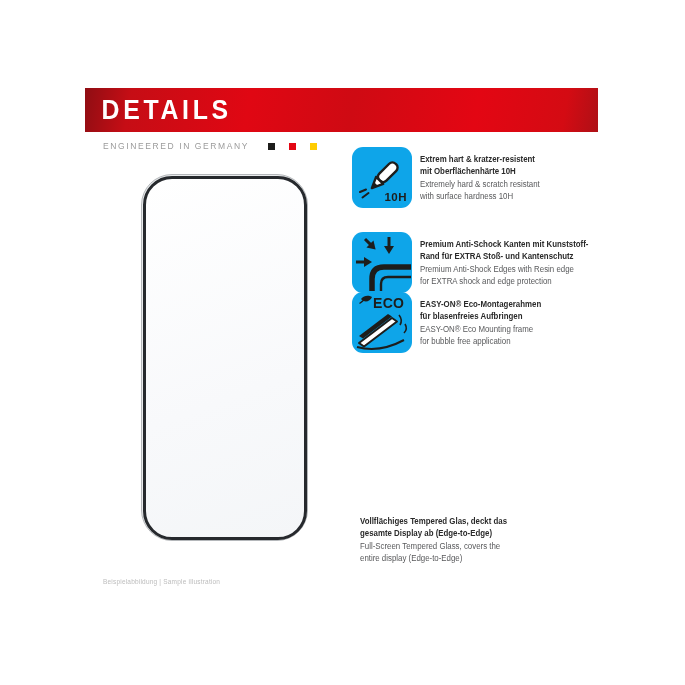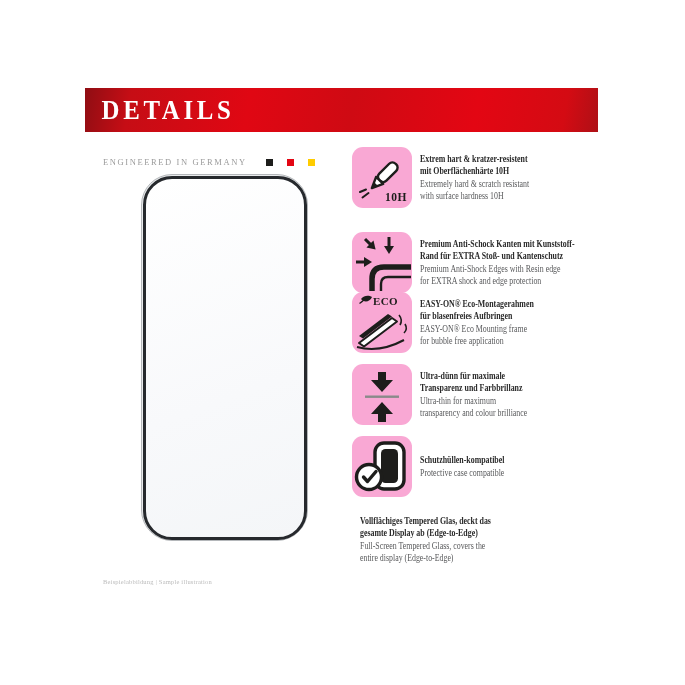--- a/index.html
+++ b/index.html
@@ -1,41 +1,41 @@
 <!DOCTYPE html>
 <html><head>
 <meta charset="utf-8">
 <style>
   html,body{margin:0;padding:0;background:#fff;}
   .canvas{position:relative;width:685px;height:685px;background:#ffffff;overflow:hidden;
-          font-family:Liberation Serif, serif;color:#1d1d1b;}
+          font-family:Liberation Sans, sans-serif;color:#1d1d1b;}
 
   
   .banner{position:absolute;left:85px;top:88px;width:513px;height:44px;
           background:linear-gradient(100deg,#8f0d13 0%,#c60d15 9%,#e00713 32%,#cf0a13 52%,#e30613 76%,#d40b13 93%,#ae1016 100%);
           display:flex;align-items:center;}
   .banner-title{color:#ffffff;font-weight:bold;font-size:27px;letter-spacing:4px;
                 padding-left:18px;transform:scaleX(0.92);transform-origin:left center;white-space:pre;}
-  .engineered{position:absolute;left:103px;top:141px;display:flex;align-items:center;gap:14px;margin-top:16px;}
+  .engineered{position:absolute;left:103px;top:141px;display:flex;align-items:center;gap:14px;}
   .engineered-label{font-size:8.5px;letter-spacing:1.6px;color:#9b9b9b;margin-right:5px;white-space:pre;}
   .sq{width:7px;height:7px;display:inline-block;}
 
   
   .phone{position:absolute;left:141px;top:174px;width:165px;height:365px;
          border:1.5px solid #b4b7ba;border-radius:31px;background:#e8eaec;}
   .glass{position:absolute;left:0.5px;top:0.5px;right:0.5px;bottom:0.5px;
          border:3px solid #26292d;border-radius:29px;
          background:linear-gradient(160deg,#ffffff 0%,#f8f9fb 60%,#f4f6f8 100%);}
 
   
   .feature{position:absolute;left:352px;display:flex;align-items:center;height:61px;}
-  .icon-box{position:relative;width:60px;height:61px;border-radius:11px;background:#f9a8d4;flex:0 0 60px;}
+  .icon-box{position:relative;width:60px;height:61px;border-radius:11px;background:#0ea5e9;flex:0 0 60px;}
   .icon-box svg{position:absolute;left:0;top:0;}
   .icon-label-10h{position:absolute;right:5px;bottom:5px;font-size:11.5px;font-weight:bold;letter-spacing:0.5px;}
-  .icon-label-eco{position:absolute;left:21px;top:3px;font-size:11px;font-weight:bold;letter-spacing:0.3px;}
+  .icon-label-eco{position:absolute;left:21px;top:3px;font-size:14px;font-weight:bold;letter-spacing:0.3px;}
   .contour-text{position:absolute;left:0;width:100%;text-align:center;font-weight:bold;}
   .contour-pct{top:11px;font-size:15.5px;letter-spacing:0.5px;}
   .contour-l1{top:30px;font-size:6.8px;letter-spacing:0.8px;}
   .contour-l2{top:39px;font-size:6.8px;letter-spacing:0.8px;}
   .ftext{margin-left:8px;transform:scaleX(0.82);transform-origin:left center;}
   .ftitle{font-size:9.6px;font-weight:bold;color:#2a2a2a;line-height:12.4px;white-space:pre;}
   .fdesc{font-size:9.6px;color:#58595b;line-height:12.4px;white-space:pre;}
 
   .footnote{position:absolute;left:103px;top:578px;font-size:6.5px;color:#bcbcbc;letter-spacing:0.2px;}
 </style>
@@ -115,50 +115,21 @@
       <span class="icon-label-eco">ECO</span>
     </div>
     <div class="ftext">
       <div class="ftitle">EASY-ON® Eco-Montagerahmen
 für blasenfreies Aufbringen</div>
       <div class="fdesc">EASY-ON® Eco Mounting frame
 for bubble free application</div>
     </div>
   </div>
 
-  <div class="feature" style="top:364px">
-    <div class="icon-box">
-      <svg width="60" height="61" viewBox="0 0 60 61">
-        <path d="M26 8 V16 H19 L30 28 L41 16 H34 V8 Z" fill="#1d1d1b"></path>
-        <rect x="13" y="31.5" width="34" height="2.4" fill="#8a8a8a"></rect>
-        <path d="M26 58 V50 H19 L30 38 L41 50 H34 V58 Z" fill="#1d1d1b"></path>
-      </svg>
-    </div>
-    <div class="ftext">
-      <div class="ftitle">Ultra-dünn für maximale
-Transparenz und Farbbrillanz</div>
-      <div class="fdesc">Ultra-thin for maximum
-transparency and colour brilliance</div>
-    </div>
-  </div>
 
-  <div class="feature" style="top:436px">
-    <div class="icon-box">
-      <svg width="60" height="61" viewBox="0 0 60 61">
-        <rect x="23" y="7" width="29" height="46" rx="9" fill="#ffffff" stroke="#1d1d1b" stroke-width="3.4"></rect>
-        <rect x="29" y="13" width="17" height="34" rx="4.5" fill="#1d1d1b"></rect>
-        <circle cx="17" cy="41" r="12.5" fill="#ffffff" stroke="#1d1d1b" stroke-width="3.4"></circle>
-        <path d="M11.5 41 l4 4.5 l8.5 -10" stroke="#1d1d1b" stroke-width="3.4" fill="none" stroke-linecap="round" stroke-linejoin="round"></path>
-      </svg>
-    </div>
-    <div class="ftext">
-      <div class="ftitle">Schutzhüllen-kompatibel</div>
-      <div class="fdesc">Protective case compatible</div>
-    </div>
-  </div>
 
   <div class="feature" style="top:509px">
     <div class="ftext">
       <div class="ftitle">Vollflächiges Tempered Glas, deckt das
 gesamte Display ab (Edge-to-Edge)</div>
       <div class="fdesc">Full-Screen Tempered Glass, covers the
 entire display (Edge-to-Edge)</div>
     </div>
   </div>
 

